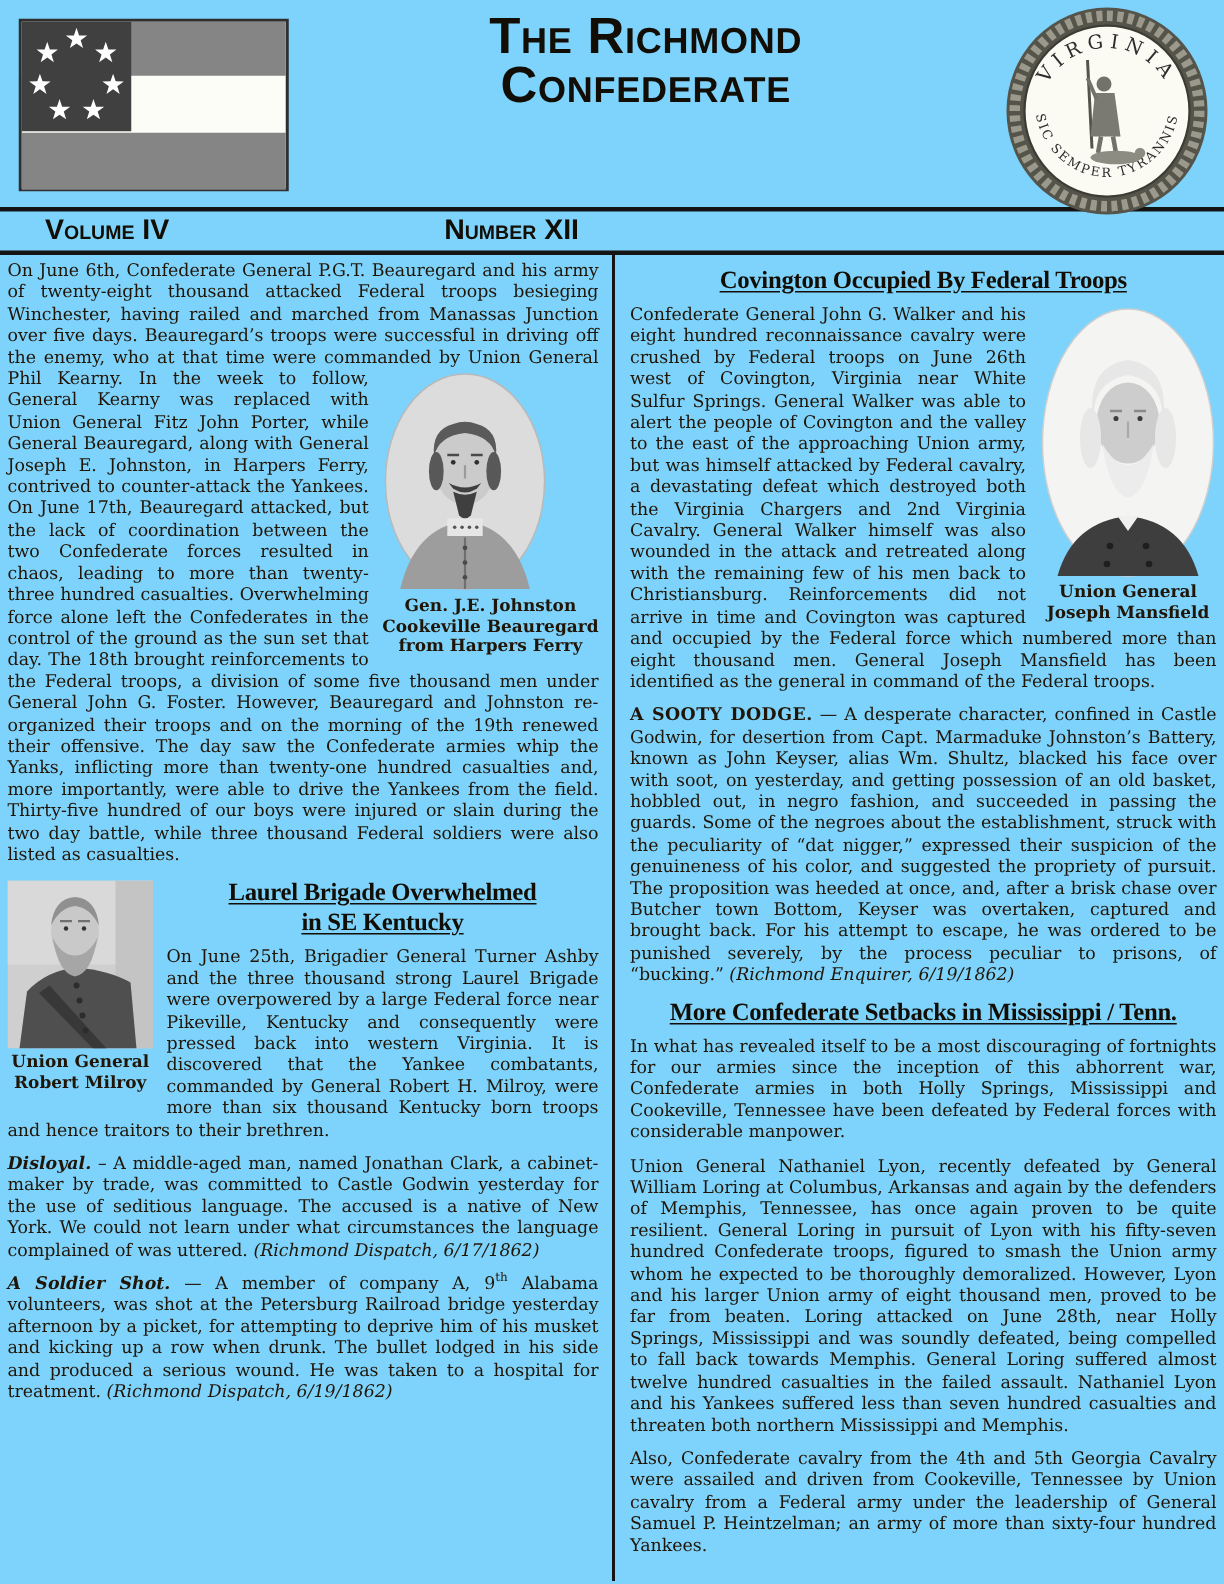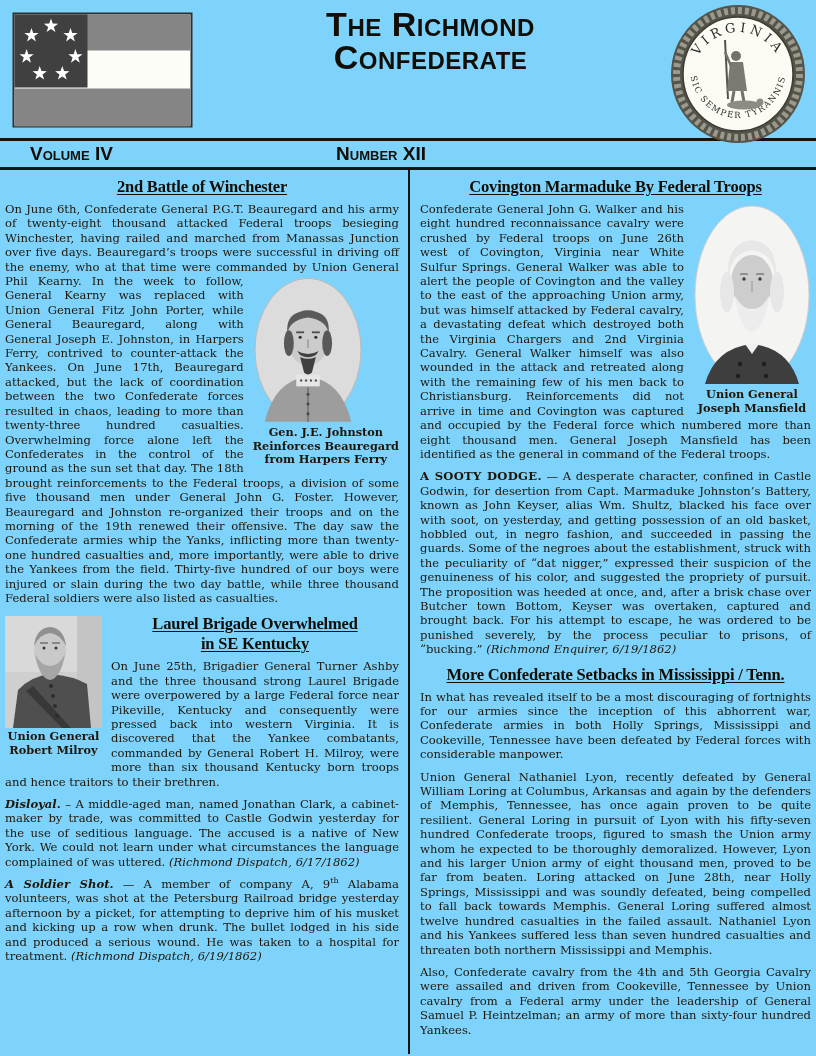--- a/index.html
+++ b/index.html
@@ -21,21 +21,21 @@
   .subtitle{
     font-family:"Liberation Sans",sans-serif;font-variant:small-caps;font-weight:bold;
     font-size:26px;line-height:26px;margin-top:9px;color:#120d05;
   }
   .sealbox{width:140px;flex:0 0 140px;margin:0 8px 0 0;}
   
   .dateline{
     display:flex;align-items:baseline;
     border-top:3px solid #141414;border-bottom:3px solid #141414;
     font-family:"Liberation Sans",sans-serif;font-variant:small-caps;font-weight:bold;
-    font-size:19px;line-height:24px;padding:1px 0;color:#120d05;gap:40px;
+    font-size:19px;line-height:24px;padding:1px 0;color:#120d05;
   }
   .dl-vol{width:25%;box-sizing:border-box;padding-left:30px;}
   .dl-date{width:50%;text-align:center;}
   .dl-num{width:25%;box-sizing:border-box;text-align:right;padding-right:22px;}
   
   .columns{display:flex;height:884px;overflow:hidden;}
   .col{box-sizing:border-box;overflow:hidden;}
   .col-left{width:408px;flex:0 0 408px;padding:3px 9px 0 5px;}
   .col-right{width:408px;flex:0 0 408px;border-left:2px solid #141414;padding:3px 5px 0 10px;}
   h2{
@@ -120,21 +120,20 @@
 
   <div class="dateline">
     <span class="dl-vol">Volume IV</span>
     <span class="dl-num">Number XII</span>
   </div>
 
   <main class="columns">
 
     <section class="col col-left">
 
-      <h2>2nd Battle of Winchester</h2>
 
 
       <p>
         <span>On June 6th, Confederate General P.G.T. Beauregard and his army of twenty-eight thousand attacked Federal troops besieging Winchester, having railed and marched from Manassas Junction over five days. Beauregard’s troops were successful in driving off the enemy, who at that time were commanded by </span><span class="figure fig-right">
             <svg viewBox="0 0 112 150" width="110" height="148">
             <ellipse cx="56" cy="75" rx="54" ry="73" fill="#dcdcdc" stroke="#b9b9b9"></ellipse>
             <path d="M12,148 Q22,106 56,102 Q90,106 100,148 Z" fill="#9d9d9d"></path>
             <rect x="44" y="100" width="24" height="12" fill="#e6e6e6"></rect>
             <circle cx="49" cy="106" r="1.2" fill="#555"></circle>
               <circle cx="54" cy="106" r="1.2" fill="#555"></circle>
@@ -149,21 +148,21 @@
             <ellipse cx="36.5" cy="68" rx="5" ry="13" fill="#585858"></ellipse>
             <ellipse cx="75.5" cy="68" rx="5" ry="13" fill="#585858"></ellipse>
             <line x1="44" y1="57" x2="52" y2="57" stroke="#4a4a4a" stroke-width="1.8"></line>
             <line x1="60" y1="57" x2="68" y2="57" stroke="#4a4a4a" stroke-width="1.8"></line>
             <circle cx="48" cy="62" r="1.6" fill="#2e2e2e"></circle>
               <circle cx="64" cy="62" r="1.6" fill="#2e2e2e"></circle>
             <line x1="56" y1="64" x2="56" y2="73" stroke="#9a9a9a" stroke-width="1.5"></line>
             <path d="M45,76 Q56,82 67,76 L64,80 Q56,85 48,80 Z" fill="#3f3f3f"></path>
             <path d="M48,82 Q56,86 64,82 L60,98 Q56,102 52,98 Z" fill="#3f3f3f"></path>
           </svg>
-            <span class="cap"><span>Gen. J.E. Johnston</span><br><span>Reinforces Beauregard</span><br><span>from Harpers Ferry</span></span>
+            <span class="cap"><span>Gen. J.E. Johnston</span><br><span>Cookeville Beauregard</span><br><span>from Harpers Ferry</span></span>
           </span><span>Union General Phil Kearny. In the week to follow, General Kearny was replaced with Union General Fitz John Porter, while General Beauregard, along with General Joseph E. Johnston, in Harpers Ferry, contrived to counter-attack the Yankees. On June 17th, Beauregard attacked, but the lack of coordination between the two Confederate forces resulted in chaos, leading to more than twenty-three hundred casualties. Overwhelming force alone left the Confederates in the control of the ground as the sun set that day. The 18th brought reinforcements to the Federal troops, a division of some five thousand men under General John G. Foster. However, Beauregard and Johnston re-organized their troops and on the morning of the 19th renewed their offensive. The day saw the Confederate armies whip the Yanks, inflicting more than twenty-one hundred casualties and, more importantly, were able to drive the Yankees from the field. Thirty-five hundred of our boys were injured or slain during the two day battle, while three thousand Federal soldiers were also listed as casualties.</span>
       </p>
 
       <div class="laurel">
         <span class="figure fig-left">
           <svg viewBox="0 0 97 112" width="97" height="112">
             <rect width="97" height="112" fill="#cfcfcf"></rect>
             <rect width="97" height="56" fill="#d9d9d9"></rect>
             <rect x="72" width="25" height="112" fill="#c4c4c4"></rect>
             <path d="M8,112 L13,74 Q26,60 46,58 Q68,60 82,68 L86,112 Z" fill="#4f4f4f"></path>
@@ -187,21 +186,21 @@
       </div>
 
       <p class="clear"><span class="lead-it">Disloyal.</span><span> – A middle-aged man, named Jonathan Clark, a cabinet-maker by trade, was committed to Castle Godwin yesterday for the use of seditious language. The accused is a native of New York. We could not learn under what circumstances the language complained of was uttered. </span><span class="cite">(Richmond Dispatch, 6/17/1862)</span></p>
 
       <p class="clear"><span class="lead-it">A Soldier Shot.</span><span> — A member of company A, 9</span><sup>th</sup><span> Alabama volunteers, was shot at the Petersburg Railroad bridge yesterday afternoon by a picket, for attempting to deprive him of his musket and kicking up a row when drunk. The bullet lodged in his side and produced a serious wound. He was taken to a hospital for treatment. </span><span class="cite">(Richmond Dispatch, 6/19/1862)</span></p>
 
     </section>
 
     <section class="col col-right">
 
-      <h2>Covington Marmaduke By Federal Troops</h2>
+      <h2>Covington Occupied By Federal Troops</h2>
 
       <p>
         <span class="figure fig-right">
             <svg viewBox="0 0 118 182" width="118" height="182">
             <ellipse cx="59" cy="91" rx="57" ry="89" fill="#f4f4f2" stroke="#cfcfcf"></ellipse>
             <path d="M12,180 Q22,144 59,140 Q96,144 106,180 Z" fill="#3e3e3e"></path>
             <path d="M52,140 L59,150 L66,140 Z" fill="#f0f0f0"></path>
             <circle cx="47" cy="160" r="2.2" fill="#1e1e1e"></circle>
               <circle cx="71" cy="160" r="2.2" fill="#1e1e1e"></circle>
             <circle cx="45" cy="172" r="2.2" fill="#1e1e1e"></circle>

